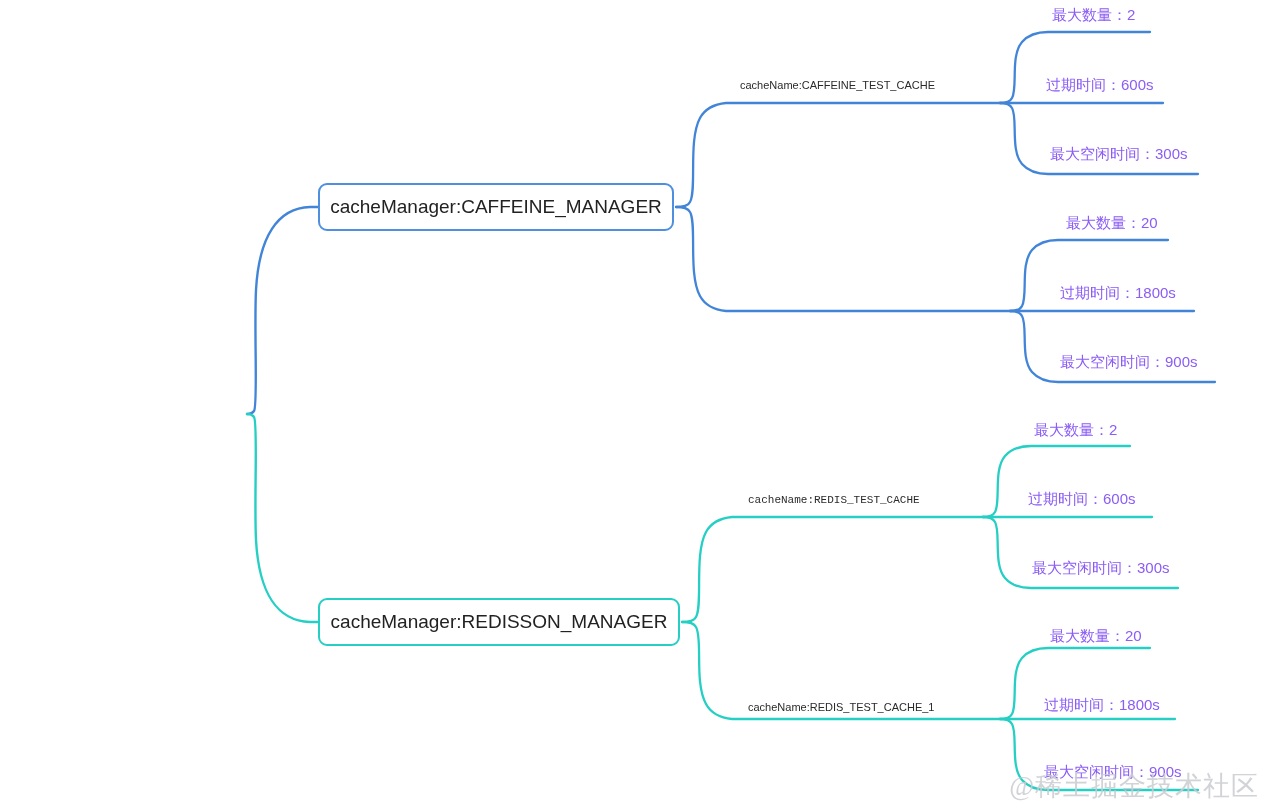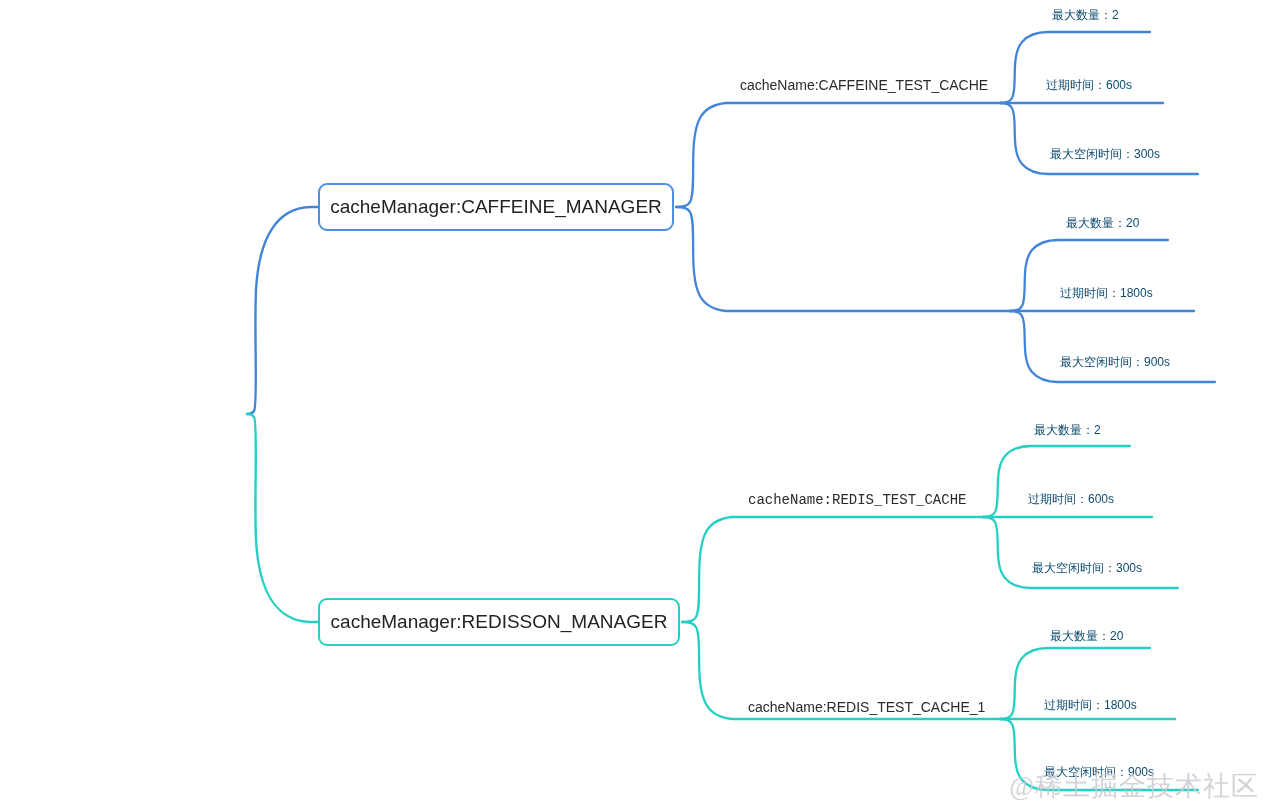--- a/index.html
+++ b/index.html
@@ -62,29 +62,29 @@
     width: 356px;
     border: 2.5px solid #4f8fe0;
   }
   .manager-redisson {
     left: 318px;
     top: 598px;
     width: 362px;
     border: 2.5px solid #25cfc4;
   }
   .text-node {
-    font-size: 14px;
+    font-size: 11px;
     color: #2a2a2a;
     background: transparent;
     justify-content: flex-start;
     height: 26px;
   }
   .leaf-node {
-    font-size: 12px;
-    color: #0c4a6e;
+    font-size: 15px;
+    color: #8b5cf6;
     background: transparent;
     justify-content: center;
     height: 22px;
   }
   .watermark {
     position: absolute;
     right: 8px;
     bottom: 6px;
     font-size: 27px;
     color: #c9ccd1;

